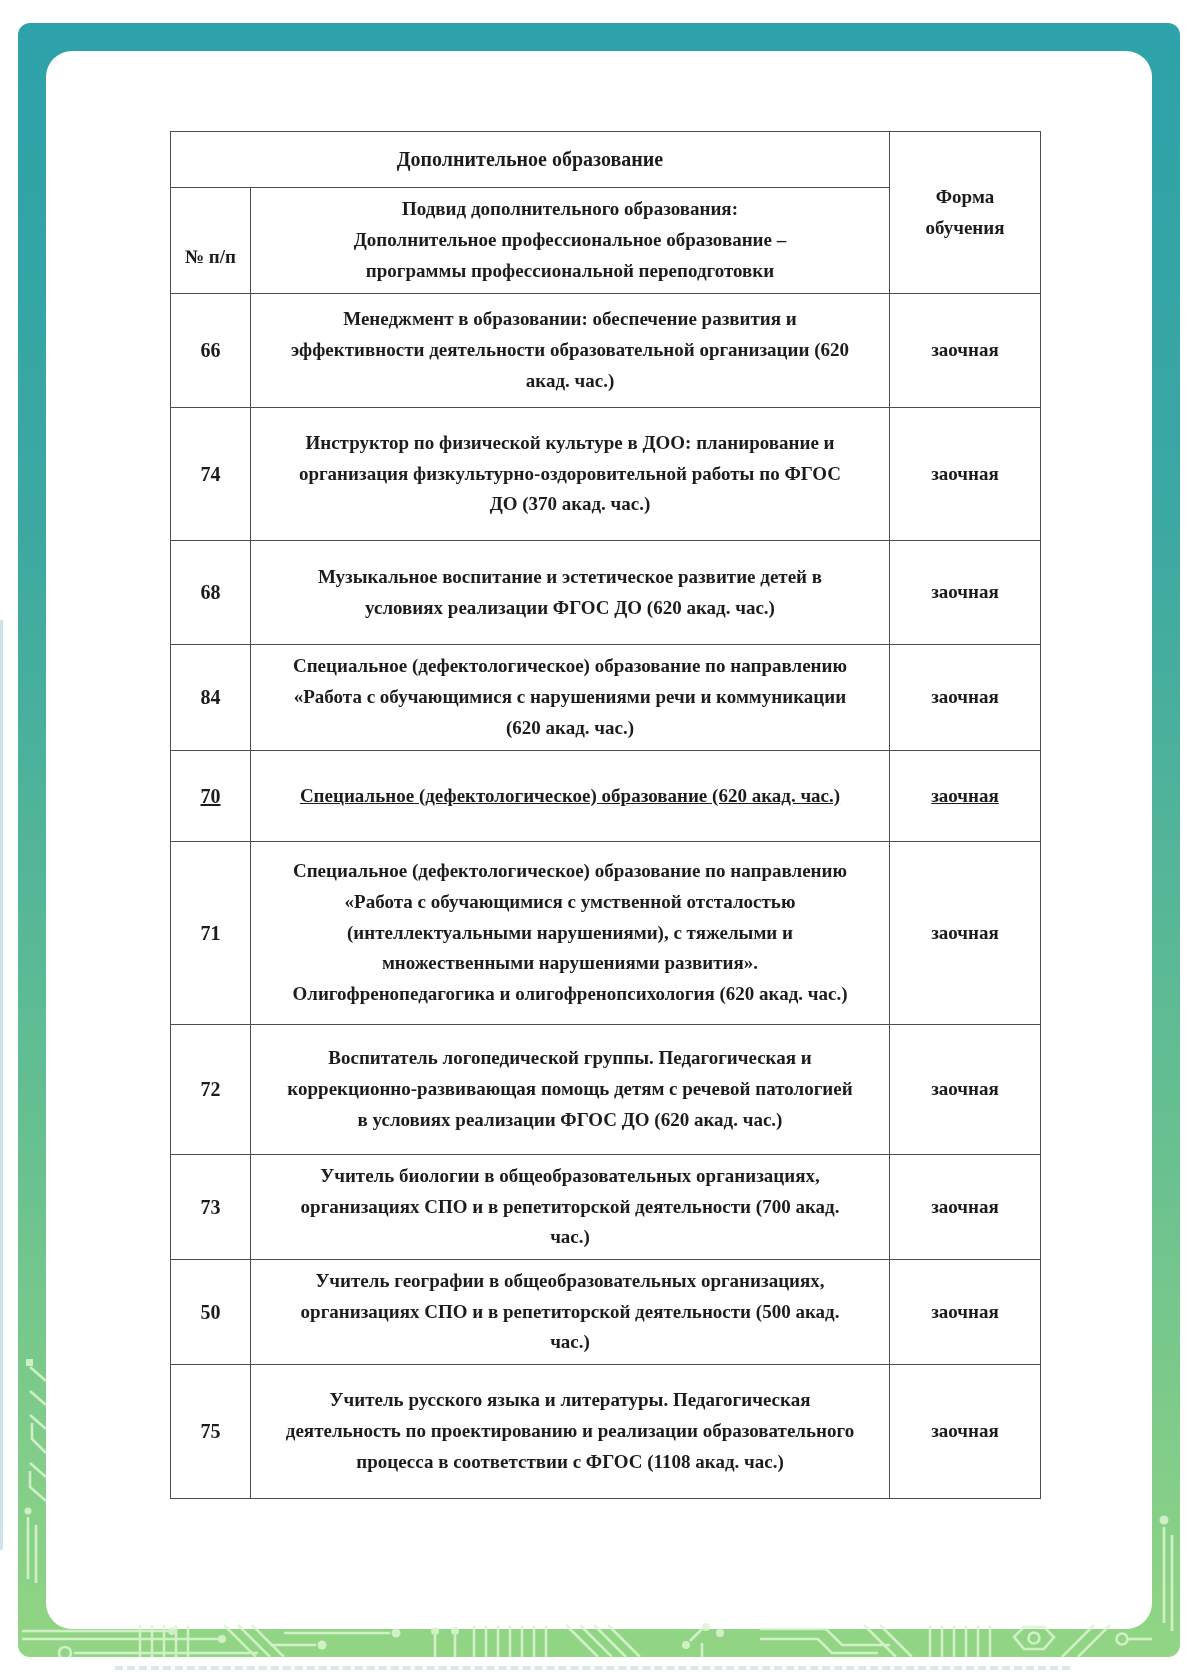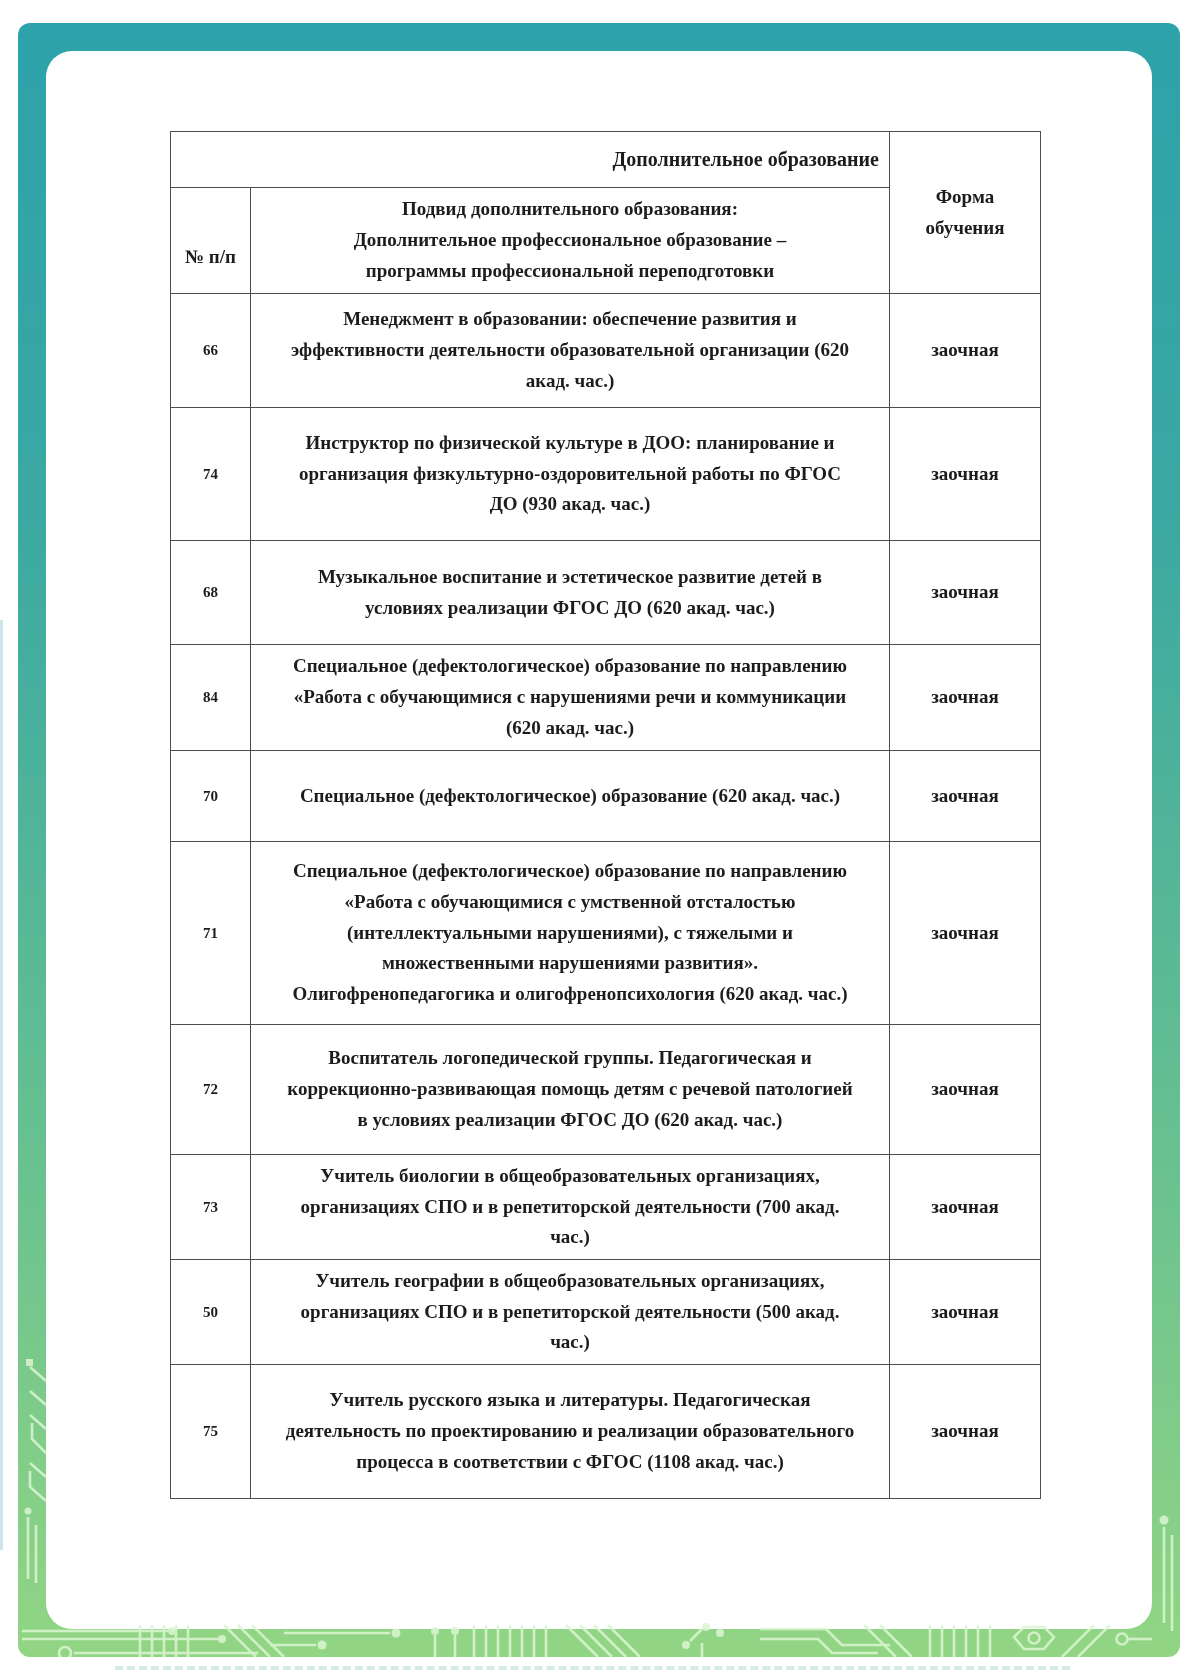--- a/index.html
+++ b/index.html
@@ -35,31 +35,31 @@
     color:#1c1c1c;
   }
   .doc-table th,.doc-table td{
     border:1px solid #4d4d4d;
     font-weight:bold;
     text-align:center;vertical-align:middle;
     font-size:19px;line-height:1.62;
     padding:4px 10px;
     background:transparent;
   }
-  .doc-table th.group-h{height:51px;font-size:20px;padding:2px 10px;text-align:right;}
+  .doc-table th.group-h{height:51px;font-size:20px;padding:2px 10px;}
   .doc-table th.prog-h{height:101px;white-space:pre-line;padding:2px 22px;}
   .doc-table th.num-h{vertical-align:bottom;padding-bottom:20px;}
   .doc-table th.form-h{padding:2px 14px;}
   .doc-table td.prog{padding:4px 34px;}
-  .doc-table td.num{font-size:15px;}
+  .doc-table td.num{font-size:20px;}
   tbody tr:nth-child(1){height:114px;}
   tbody tr:nth-child(2){height:133px;}
   tbody tr:nth-child(3){height:104px;padding-left:15px;}
   tbody tr:nth-child(4){height:106px;}
-  tbody tr:nth-child(5){height:91px;}
+  tbody tr:nth-child(5){height:91px;text-decoration:underline;}
   tbody tr:nth-child(6){height:183px;}
   tbody tr:nth-child(7){height:130px;}
   tbody tr:nth-child(8){height:105px;}
   tbody tr:nth-child(9){height:105px;}
   tbody tr:nth-child(10){height:134px;}
 </style>
 </head>
 <body>
 
 <div class="edge-line"></div>
@@ -137,21 +137,21 @@
   </thead>
   <tbody>
   <tr>
     <td class="num">66</td>
     <td class="prog">Менеджмент в образовании: обеспечение развития и эффективности деятельности образовательной организации (620 акад. час.)</td>
     <td class="form">заочная</td>
   </tr>
 
   <tr>
     <td class="num">74</td>
-    <td class="prog">Инструктор по физической культуре в ДОО: планирование и организация физкультурно-оздоровительной работы по ФГОС ДО (930 акад. час.)</td>
+    <td class="prog">Инструктор по физической культуре в ДОО: планирование и организация физкультурно-оздоровительной работы по ФГОС ДО (370 акад. час.)</td>
     <td class="form">заочная</td>
   </tr>
 
   <tr>
     <td class="num">68</td>
     <td class="prog">Музыкальное воспитание и эстетическое развитие детей в условиях реализации ФГОС ДО (620 акад. час.)</td>
     <td class="form">заочная</td>
   </tr>
 
   <tr>

